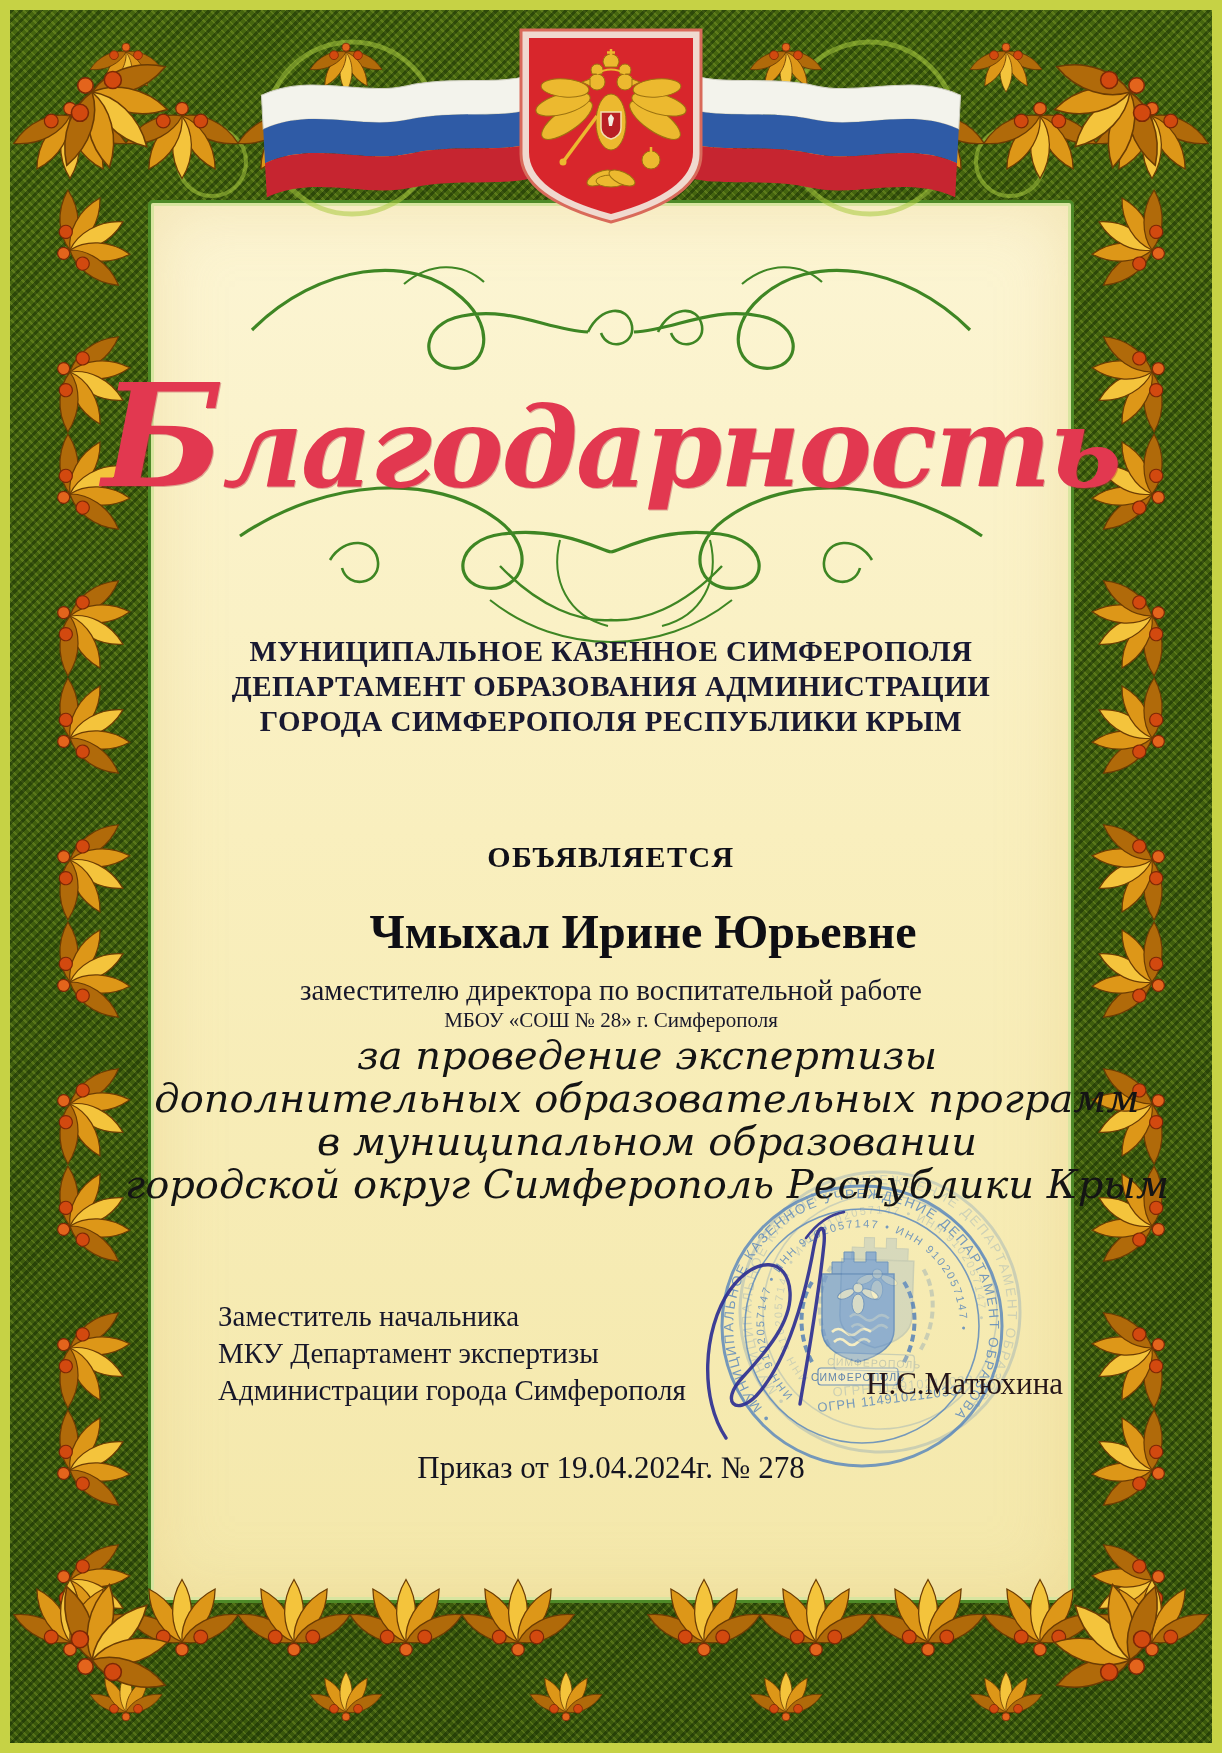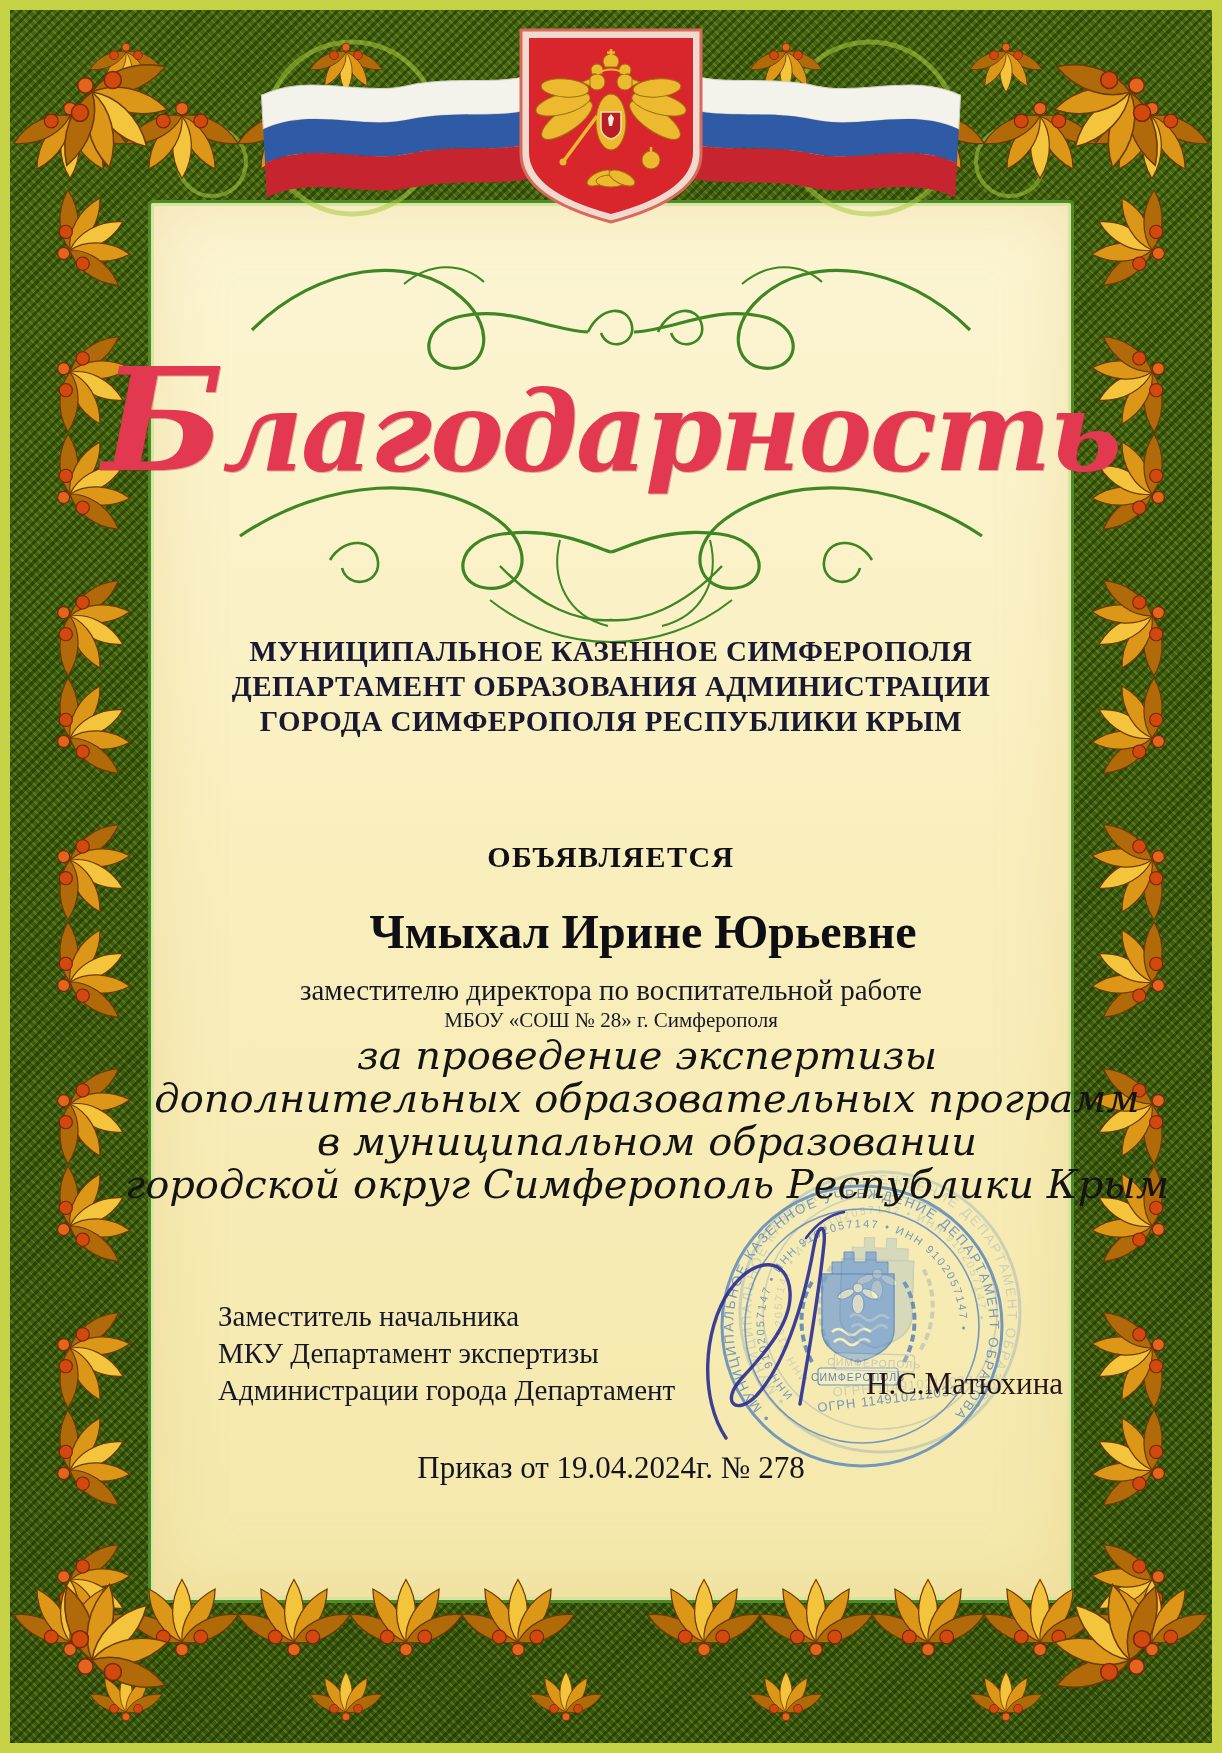--- a/index.html
+++ b/index.html
@@ -15,21 +15,21 @@
   .panel{
     position:absolute;left:148px;right:148px;top:200px;bottom:150px;z-index:1;
     background:linear-gradient(180deg,#fcf5d4 0%,#f9efbe 45%,#f4e8ab 100%);
     border:3px solid #4e8a28;border-radius:5px;
     box-shadow:inset 0 0 0 3px #d8e5a0, inset 0 0 70px rgba(226,192,110,.35);
   }
   svg.decor{position:absolute;left:0;top:0;z-index:2;pointer-events:none;}
   .content{position:absolute;inset:0;z-index:3;}
   .t{position:absolute;left:50%;transform:translateX(-50%);white-space:nowrap;color:#17172a;}
   .title{
-    top:336px;font-family:"DejaVu Serif",serif;font-style:italic;font-weight:600;
+    top:352px;font-family:"DejaVu Serif",serif;font-style:italic;font-weight:600;
     font-size:110px;letter-spacing:-2px;color:#e23850;
     text-shadow:1px 1px 0 rgba(170,30,50,.35);
   }
   .title::first-letter{font-size:1.30em;}
   .issuer{top:634px;text-align:center;font-weight:bold;font-size:29px;line-height:35px;letter-spacing:.5px;color:#191931;}
   .decl{top:840px;font-weight:bold;font-size:30px;letter-spacing:1.5px;color:#101018;}
   .rname{top:904px;font-weight:bold;font-size:48px;color:#0e0e14;margin-left:32px;}
   .rpos{top:974px;font-size:29px;}
   .rorg{top:1008px;font-size:21px;}
   .reason{top:1034px;text-align:center;font-style:italic;font-size:40px;line-height:43px;font-family:"DejaVu Serif",serif;color:#141414;margin-left:36px;}
@@ -245,19 +245,19 @@
     <div class="t reason">
       <div>за проведение экспертизы</div>
       <div>дополнительных образовательных программ</div>
       <div>в муниципальном образовании</div>
       <div>городской округ Симферополь Республики Крым</div>
     </div>
 
     <div class="t sig">
       <div>Заместитель начальника</div>
       <div>МКУ Департамент экспертизы</div>
-      <div>Администрации города Департамент</div>
+      <div>Администрации города Симферополя</div>
     </div>
     <div class="t signame">Н.С.Матюхина</div>
 
     <div class="t order">Приказ от 19.04.2024г. № 278</div>
   </div>
 </div>
 
 </body></html>

